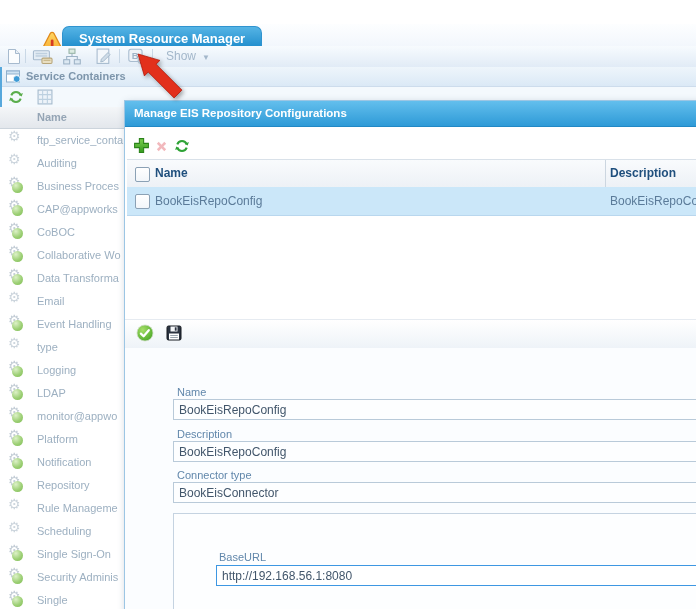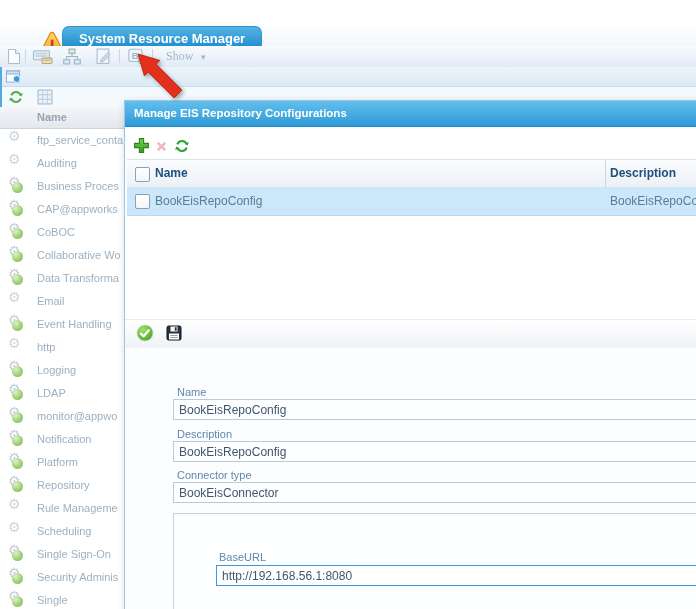--- a/index.html
+++ b/index.html
@@ -14,21 +14,21 @@
            border-radius:7px 7px 0 0;background:linear-gradient(#55b4e5,#1a88c9);
            border:1px solid #2f93cf;border-bottom:none;color:#fff;font-size:13px;font-weight:bold;}
   .subtitle{position:absolute;left:66px;top:27px;font-size:11.5px;color:#3a74b2;white-space:nowrap;}
 
   
   .toolbar1{position:absolute;left:0;top:46px;width:696px;height:21px;
             background:linear-gradient(#f7fbfe,#e1ebf6);border-bottom:1px solid #ccdae9;}
   .toolbar1 .tbi{position:absolute;top:2px;width:20px;height:17px;cursor:pointer;}
   .vsep{position:absolute;top:3px;height:14px;border-left:1px solid #c9d8e6;}
   .show-dd{position:absolute;left:166px;top:0;height:21px;line-height:21px;font-size:12px;
-           color:#a3b7ca;cursor:pointer;font-family:Liberation Serif, serif;}
+           color:#a3b7ca;cursor:pointer;}
   .show-dd .caret{font-size:8px;margin-left:6px;color:#a3b7ca;}
 
   
   .panel-header{position:absolute;left:0;top:67px;width:696px;height:19px;
                 background:linear-gradient(#eef5fb,#dbe9f6);border-bottom:1px solid #cddcec;}
   .panel-header .ph-icon{position:absolute;left:5px;top:2px;width:17px;height:15px;}
   .panel-header .ph-title{position:absolute;left:26px;top:0;height:19px;line-height:19px;
                 font-size:11px;font-weight:bold;color:#7d95ab;}
   .panel-toolbar{position:absolute;left:0;top:87px;width:696px;height:20px;background:#f4f9fd;}
   .panel-toolbar .tbi{position:absolute;top:2px;width:16px;height:16px;cursor:pointer;}
@@ -150,20 +150,21 @@
       <span>Show</span><span class="caret">▼</span>
     </div>
   </div>
 
   <div class="panel-header">
     <svg class="ph-icon" viewBox="0 0 16 15">
       <rect x="1" y="2" width="13" height="11" fill="#fff" stroke="#8fb0cd"></rect>
       <rect x="1" y="2" width="13" height="3" fill="#cfe3f3" stroke="#8fb0cd"></rect>
       <circle cx="11.2" cy="10" r="3.4" fill="#3e9bd6" stroke="#fff" stroke-width=".8"></circle>
     </svg>
+    <span class="ph-title">Service Containers</span>
   </div>
   <div class="panel-toolbar">
     <svg class="tbi" style="left:8px" viewBox="0 0 16 16">
       <path d="M3.3 6.3 A5 5 0 0 1 12.7 6.3" fill="none" stroke="#5aad4c" stroke-width="2"></path>
       <polygon points="13.7,9.1 14.9,5.4 10.8,7.2" fill="#5aad4c" transform="translate(0,-1.5)"></polygon>
       <path d="M12.7 9.7 A5 5 0 0 1 3.3 9.7" fill="none" stroke="#5aad4c" stroke-width="2"></path>
       <polygon points="2.3,6.9 1.1,10.6 5.2,8.8" fill="#5aad4c" transform="translate(0,1.5)"></polygon>
     </svg>
     <svg class="tbi" style="left:37px" viewBox="0 0 15 15">
       <rect x="1" y="1" width="13" height="13" fill="#edf3f9" stroke="#a3b9cc"></rect>
@@ -203,41 +204,41 @@
         </span><span>Data Transforma</span></div>
     <div class="sc-item stopped"><span class="st-icon">
           <span class="gear">⚙</span>
         </span><span>Email</span></div>
     <div class="sc-item running"><span class="st-icon">
           <span class="gear">⚙</span>
           <span class="ball"></span>
         </span><span>Event Handling</span></div>
     <div class="sc-item stopped"><span class="st-icon">
           <span class="gear">⚙</span>
-        </span><span>http</span></div>
+        </span><span>type</span></div>
     <div class="sc-item running"><span class="st-icon">
           <span class="gear">⚙</span>
           <span class="ball"></span>
         </span><span>Logging</span></div>
     <div class="sc-item running"><span class="st-icon">
           <span class="gear">⚙</span>
           <span class="ball"></span>
         </span><span>LDAP</span></div>
     <div class="sc-item running"><span class="st-icon">
           <span class="gear">⚙</span>
           <span class="ball"></span>
         </span><span>monitor@appwo</span></div>
     <div class="sc-item running"><span class="st-icon">
           <span class="gear">⚙</span>
           <span class="ball"></span>
+        </span><span>Platform</span></div>
+    <div class="sc-item running"><span class="st-icon">
+          <span class="gear">⚙</span>
+          <span class="ball"></span>
         </span><span>Notification</span></div>
-    <div class="sc-item running"><span class="st-icon">
-          <span class="gear">⚙</span>
-          <span class="ball"></span>
-        </span><span>Platform</span></div>
     <div class="sc-item running"><span class="st-icon">
           <span class="gear">⚙</span>
           <span class="ball"></span>
         </span><span>Repository</span></div>
     <div class="sc-item stopped"><span class="st-icon">
           <span class="gear">⚙</span>
         </span><span>Rule Manageme</span></div>
     <div class="sc-item stopped"><span class="st-icon">
           <span class="gear">⚙</span>
         </span><span>Scheduling</span></div>

